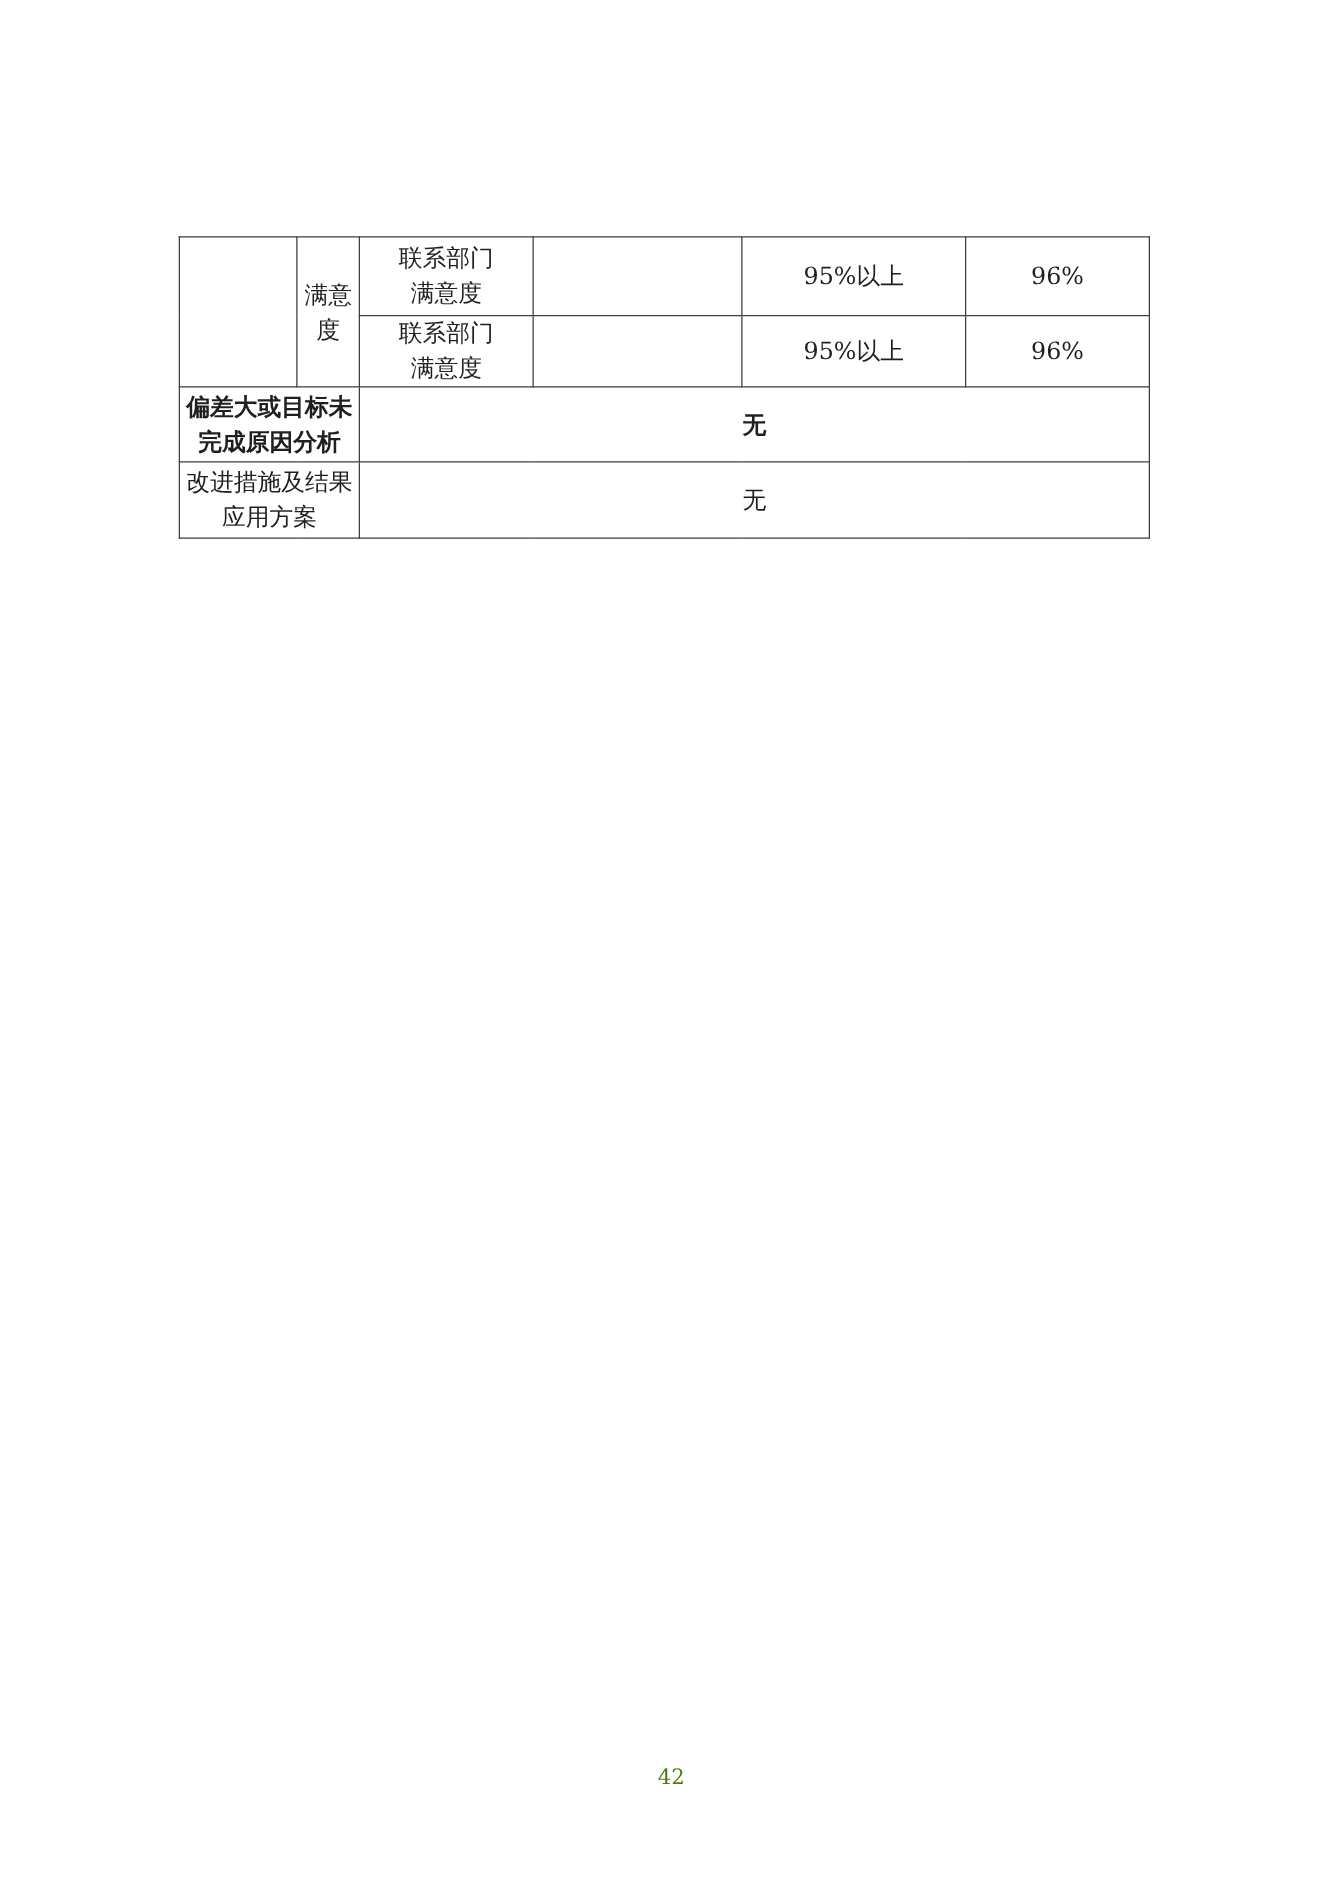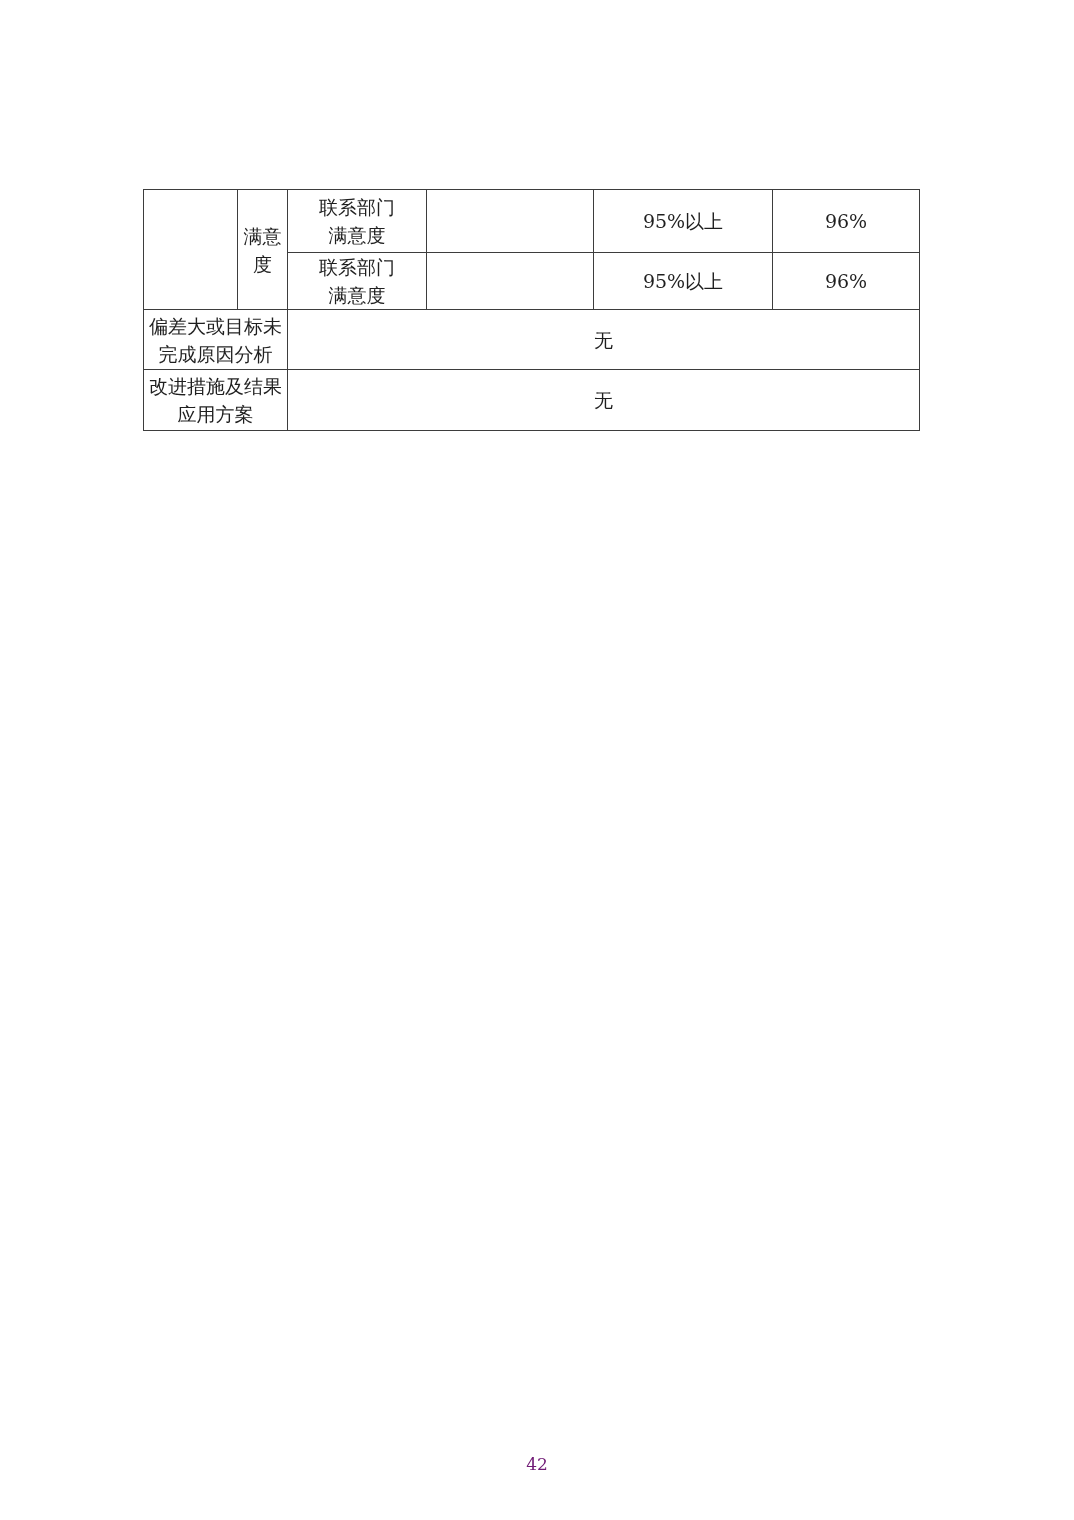--- a/index.html
+++ b/index.html
@@ -28,35 +28,35 @@
     padding: 0;
     text-align: center;
     vertical-align: middle;
     font-size: 19px;
     line-height: 28px;
     white-space: pre-line;
     overflow: hidden;
   }
   tr.r1 { height: 63px; }
   tr.r2 { height: 57px; }
-  tr.r3 { height: 60px; }
+  tr.r3 { height: 60px; font-weight: bold; }
   tr.r4 { height: 61px; }
   td.none-cell {
     
     padding-right: 150px;
   }
   .pagenum {
     position: absolute;
-    top: 1453px;
+    top: 1411px;
     left: 0;
     width: 100%;
     text-align: center;
     font-size: 17px;
     line-height: 22px;
-    color: #701a75;
+    color: #4d7c0f;
   }
 </style>
 </head>
 <body>
 
 <div class="page">
 
   <table class="doc-table">
     <colgroup>
       <col style="width:94px">

